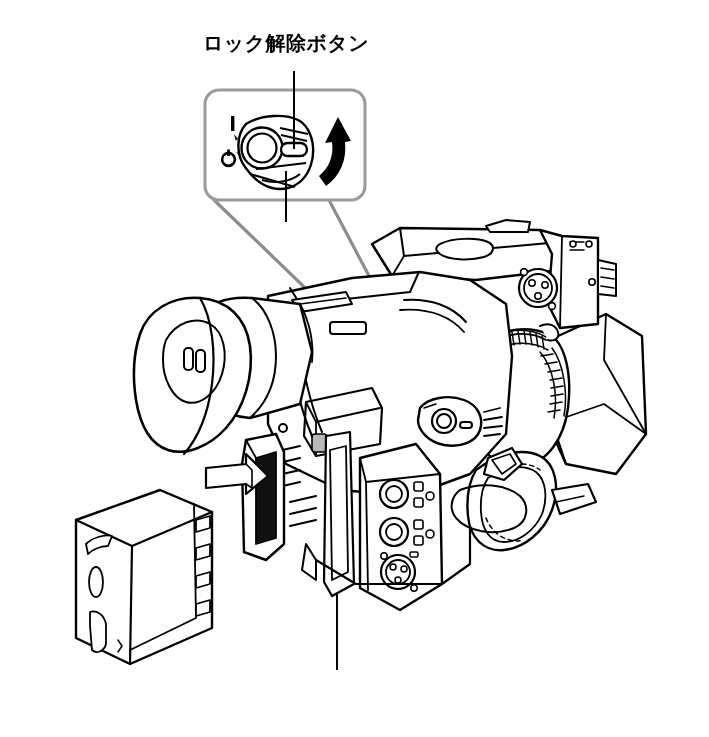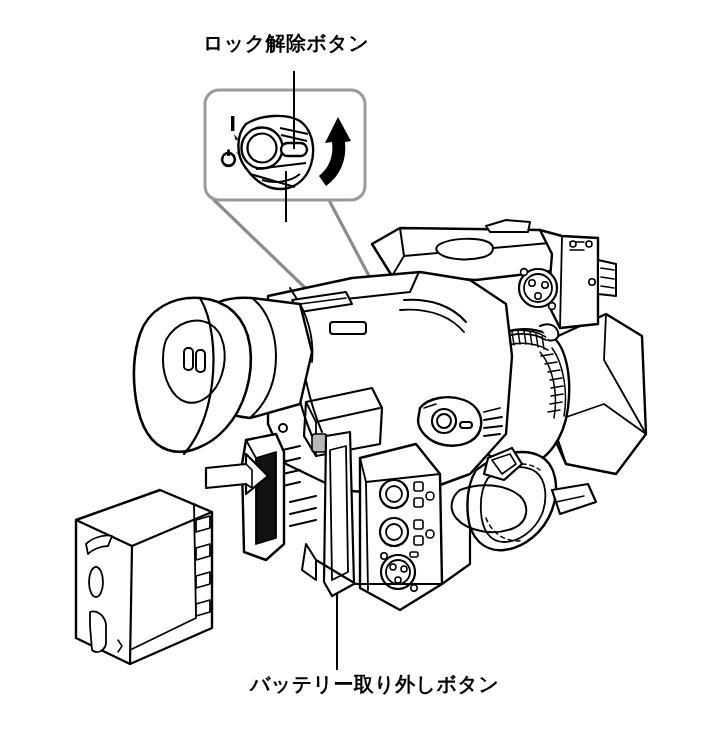--- a/index.html
+++ b/index.html
@@ -331,15 +331,14 @@
         <path d="M 460 486 C 480 478 506 480 520 492 C 530 502 528 518 514 524
                  C 494 532 468 528 456 514 C 448 504 452 492 460 486 Z" stroke-width="2" fill="none"></path>
       </g>
 
     </g>
   </svg>
 
   <div class="callout-label" id="label-lock-release">ロック解除ボタン</div>
 
 
-  <div class="callout-label" id="label-battery-release">バッテリー取り外しボタン</div>
 
 </div>
 
 </body></html>

